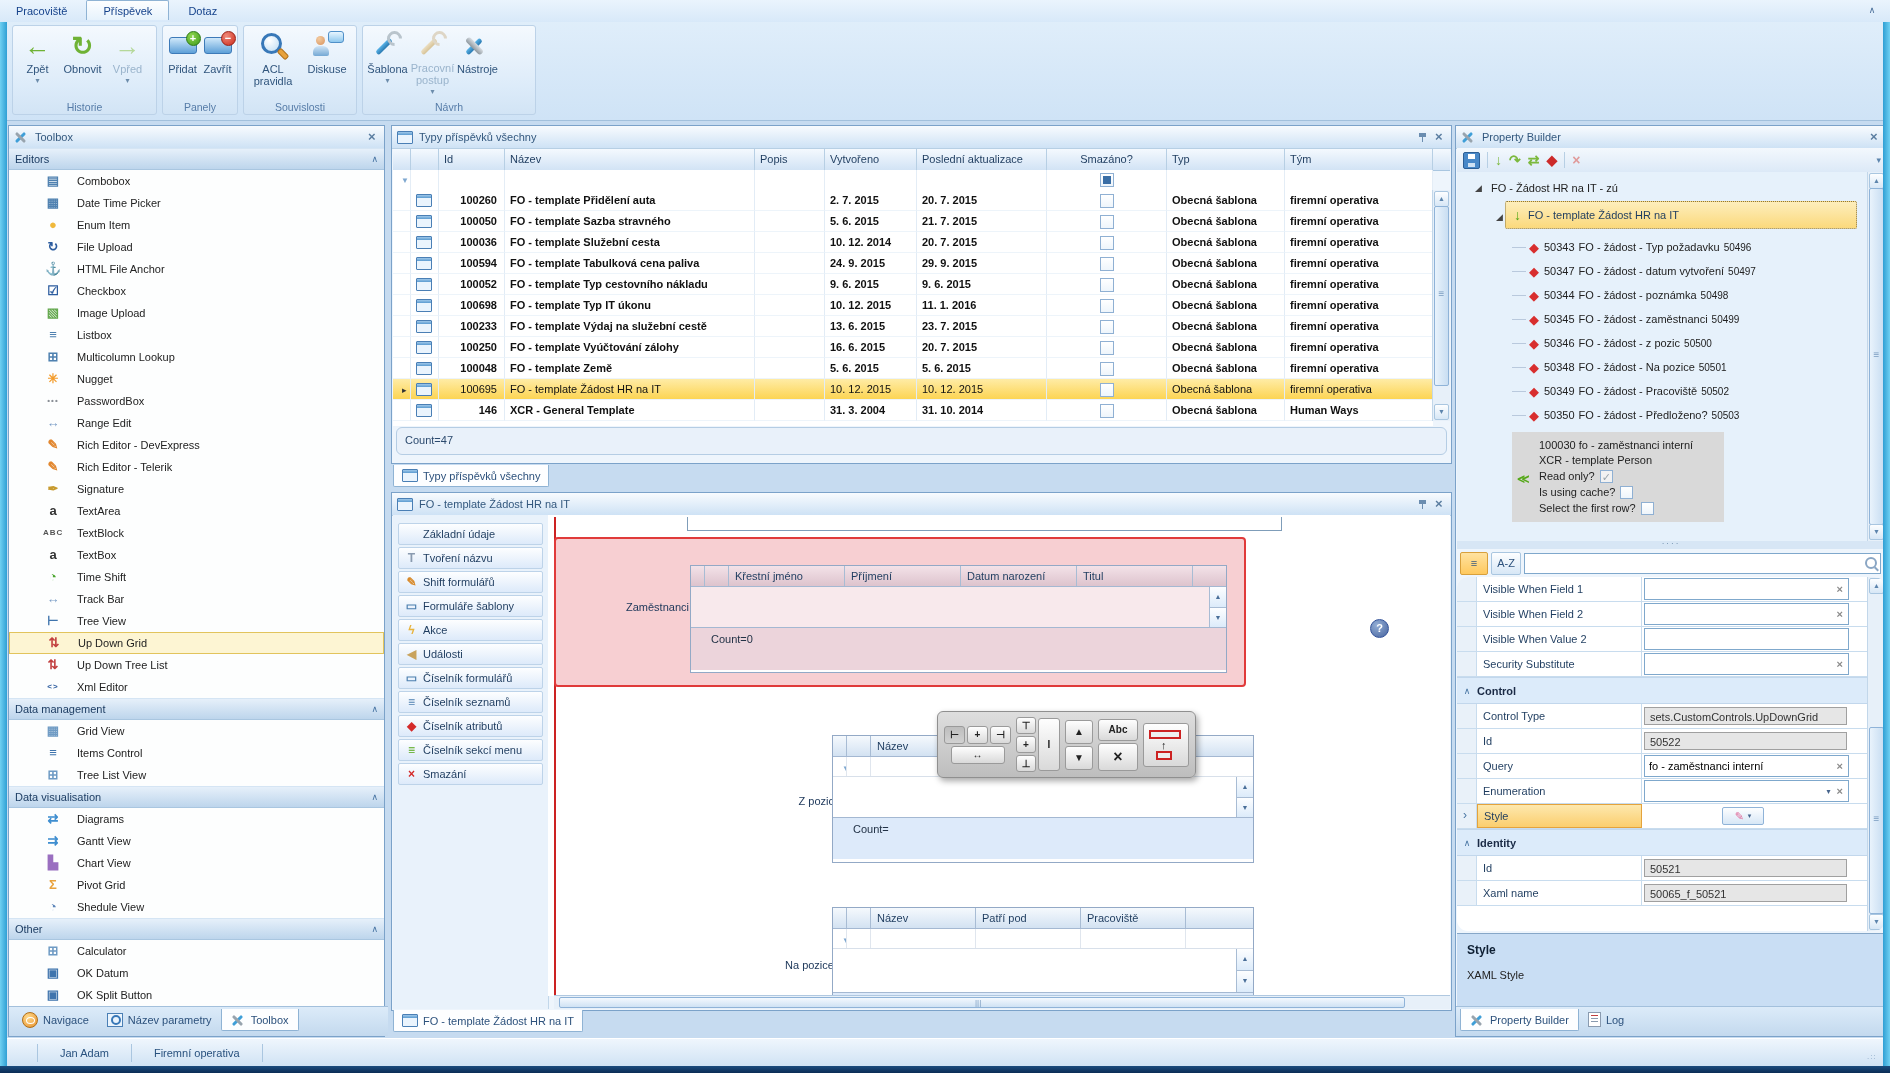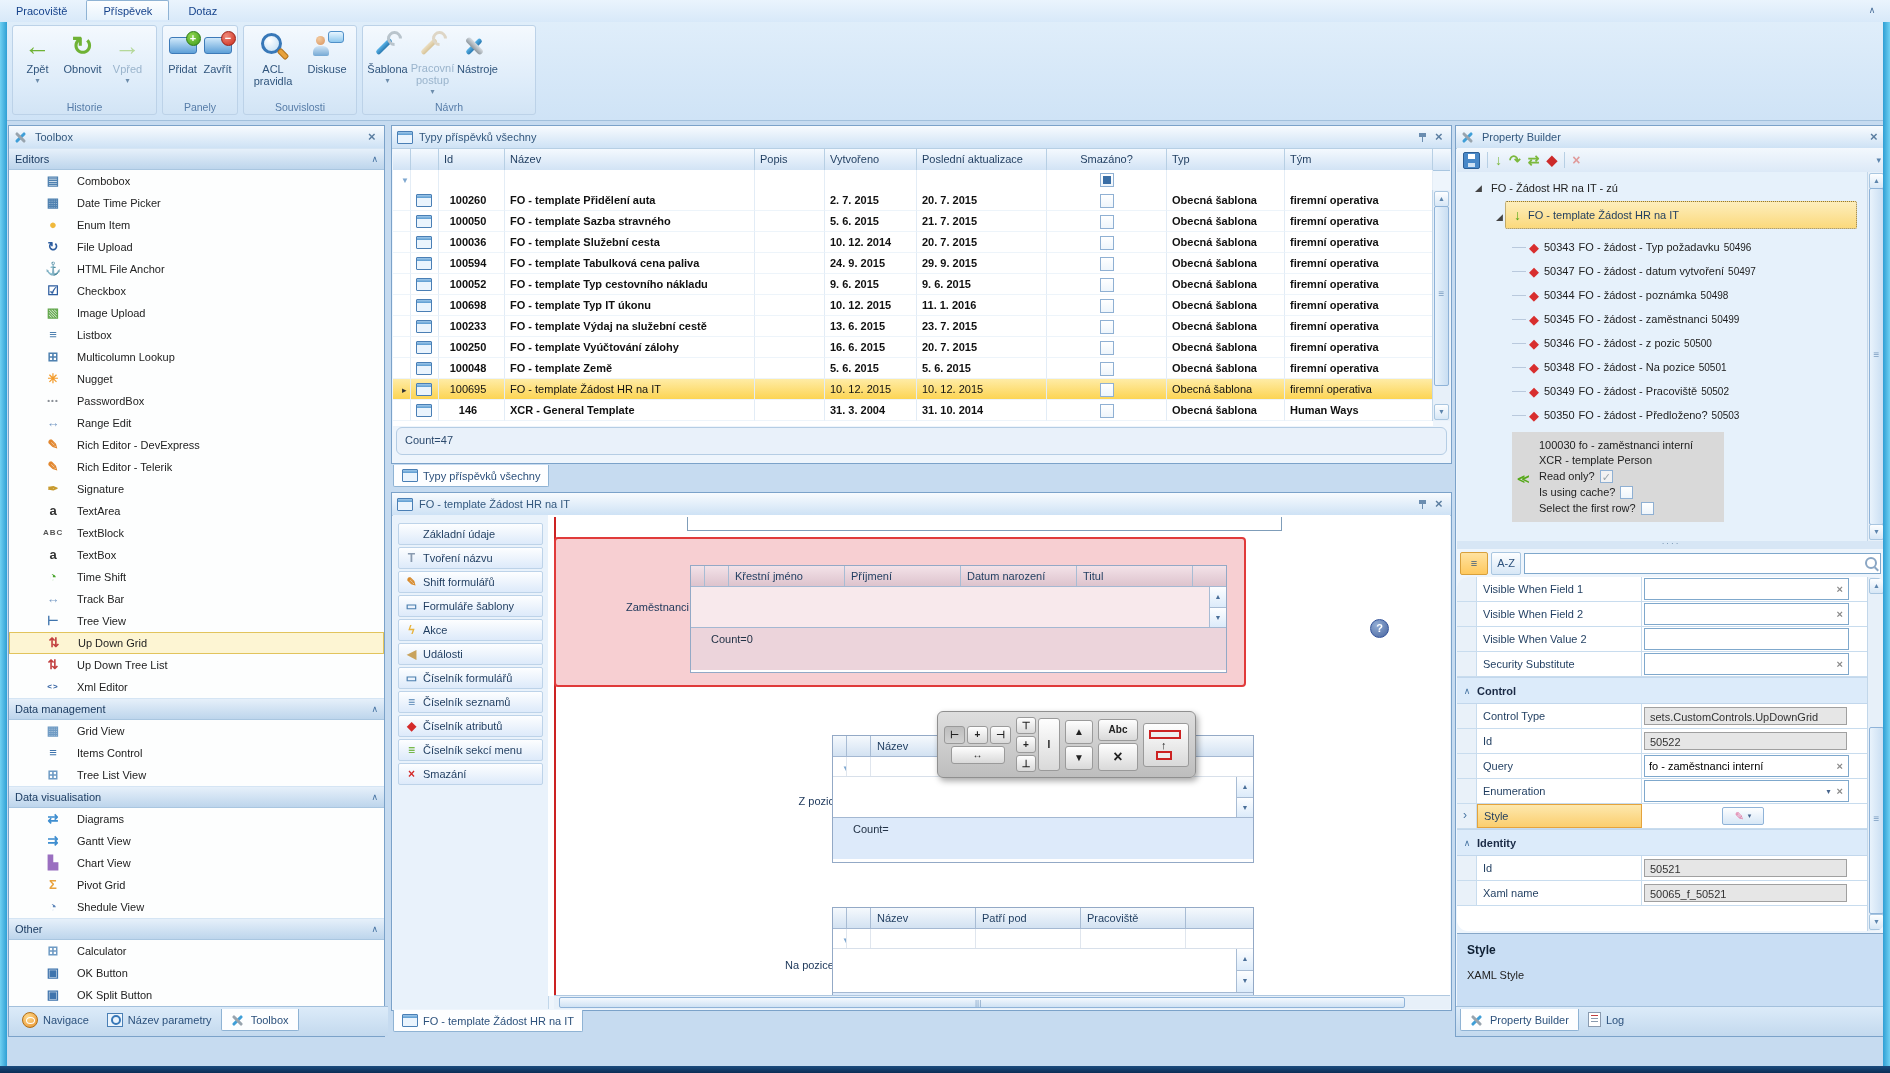--- a/index.html
+++ b/index.html
@@ -83,21 +83,21 @@
   .gc{box-sizing:border-box;border-right:1px solid #b7cfe4;padding:4px 0 0 5px;overflow:hidden;white-space:nowrap;}
   .c-ri{width:18px;}.c-ic{width:28px;}.c-id{width:66px;}.c-nz{width:250px;}.c-pp{width:70px;}
   .c-vy{width:92px;}.c-pa{width:130px;}.c-sm{width:120px;}.c-ty{width:118px;}.c-tm{width:148px;}.c-fl{flex:1;border-right:none;}
   .gfilter{position:absolute;left:1px;top:44px;width:1040px;height:20px;display:flex;background:#fff;border-bottom:1px solid #d8e6f3;}
   .gfilter .gc{border-right:1px solid #e4edf6;padding-top:3px;}
   .funnel{color:#7fa8d0;font-size:8px;padding-left:3px;}
   .grows{position:absolute;left:1px;top:64px;width:1040px;height:231px;background:#fff;}
   .grow{height:21px;display:flex;font-weight:bold;color:#111;}
   .grow .gc{border-right:1px solid #e2ecf6;border-bottom:1px solid #edf4fa;padding-top:4px;}
   .grow.sel{font-weight:normal;background:linear-gradient(#ffeca6,#fcd34f);}
-  .grow .c-id{text-align:center;padding-right:7px;padding-left:0;}
+  .grow .c-id{text-align:right;padding-right:7px;padding-left:0;}
   .selarrow{color:#333;font-size:9px;padding-left:4px;}
   .cb{display:inline-block;width:12px;height:12px;border:1px solid #8fb0d3;background:linear-gradient(#fff,#eef5fb);vertical-align:middle;}
   .cb.filled{position:relative;}
   .cb.filled::before{content:"";position:absolute;left:2px;top:2px;right:2px;bottom:2px;background:#3a6ea5;}
   .cb.graychk::before{content:"✓";position:absolute;margin-left:1px;margin-top:-2px;color:#9aa5ad;font-size:11px;}
   .cb.graychk{position:relative;background:#f2f2f2;}
   .c-sm{text-align:center;padding-left:0;}
   .gfill{position:absolute;left:1px;top:295px;width:1040px;height:5px;background:#fff;}
   .gfoot{position:absolute;left:4px;right:4px;top:301px;height:28px;background:#e9f1fa;border:1px solid #b5cde4;border-radius:6px;color:#2c4a6e;padding:6px 0 0 8px;box-sizing:border-box;}
   
@@ -523,21 +523,21 @@
       </div>
       <div>
 
           <div class="tb-item">
             <span class="tb-ico" style="color: rgb(111, 155, 196);">⊞</span>
             <span class="tb-label">Calculator</span>
           </div>
 
           <div class="tb-item">
             <span class="tb-ico" style="color: rgb(63, 116, 173);">▣</span>
-            <span class="tb-label">OK Button</span>
+            <span class="tb-label">OK Datum</span>
           </div>
 
           <div class="tb-item">
             <span class="tb-ico" style="color: rgb(63, 116, 173);">▣</span>
             <span class="tb-label">OK Split Button</span>
           </div>
         </div>
     </div>
     <div class="btabs">
 
@@ -1231,17 +1231,22 @@
           <span>Property Builder</span>
         </span>
 
         <span class="btab">
           <span class="ic-log"></span>
           <span>Log</span>
         </span>
       </div>
   </div>
 
+  <div id="statusbar">
+    <span class="st-seg">Jan Adam</span>
+    <span class="st-seg">Firemní operativa</span>
+    <span class="resize-grip">.::</span>
+  </div>
 
   <div class="frame-l"></div>
   <div class="frame-r"></div>
   <div class="frame-b"></div>
 </div>
 
 </body></html>

